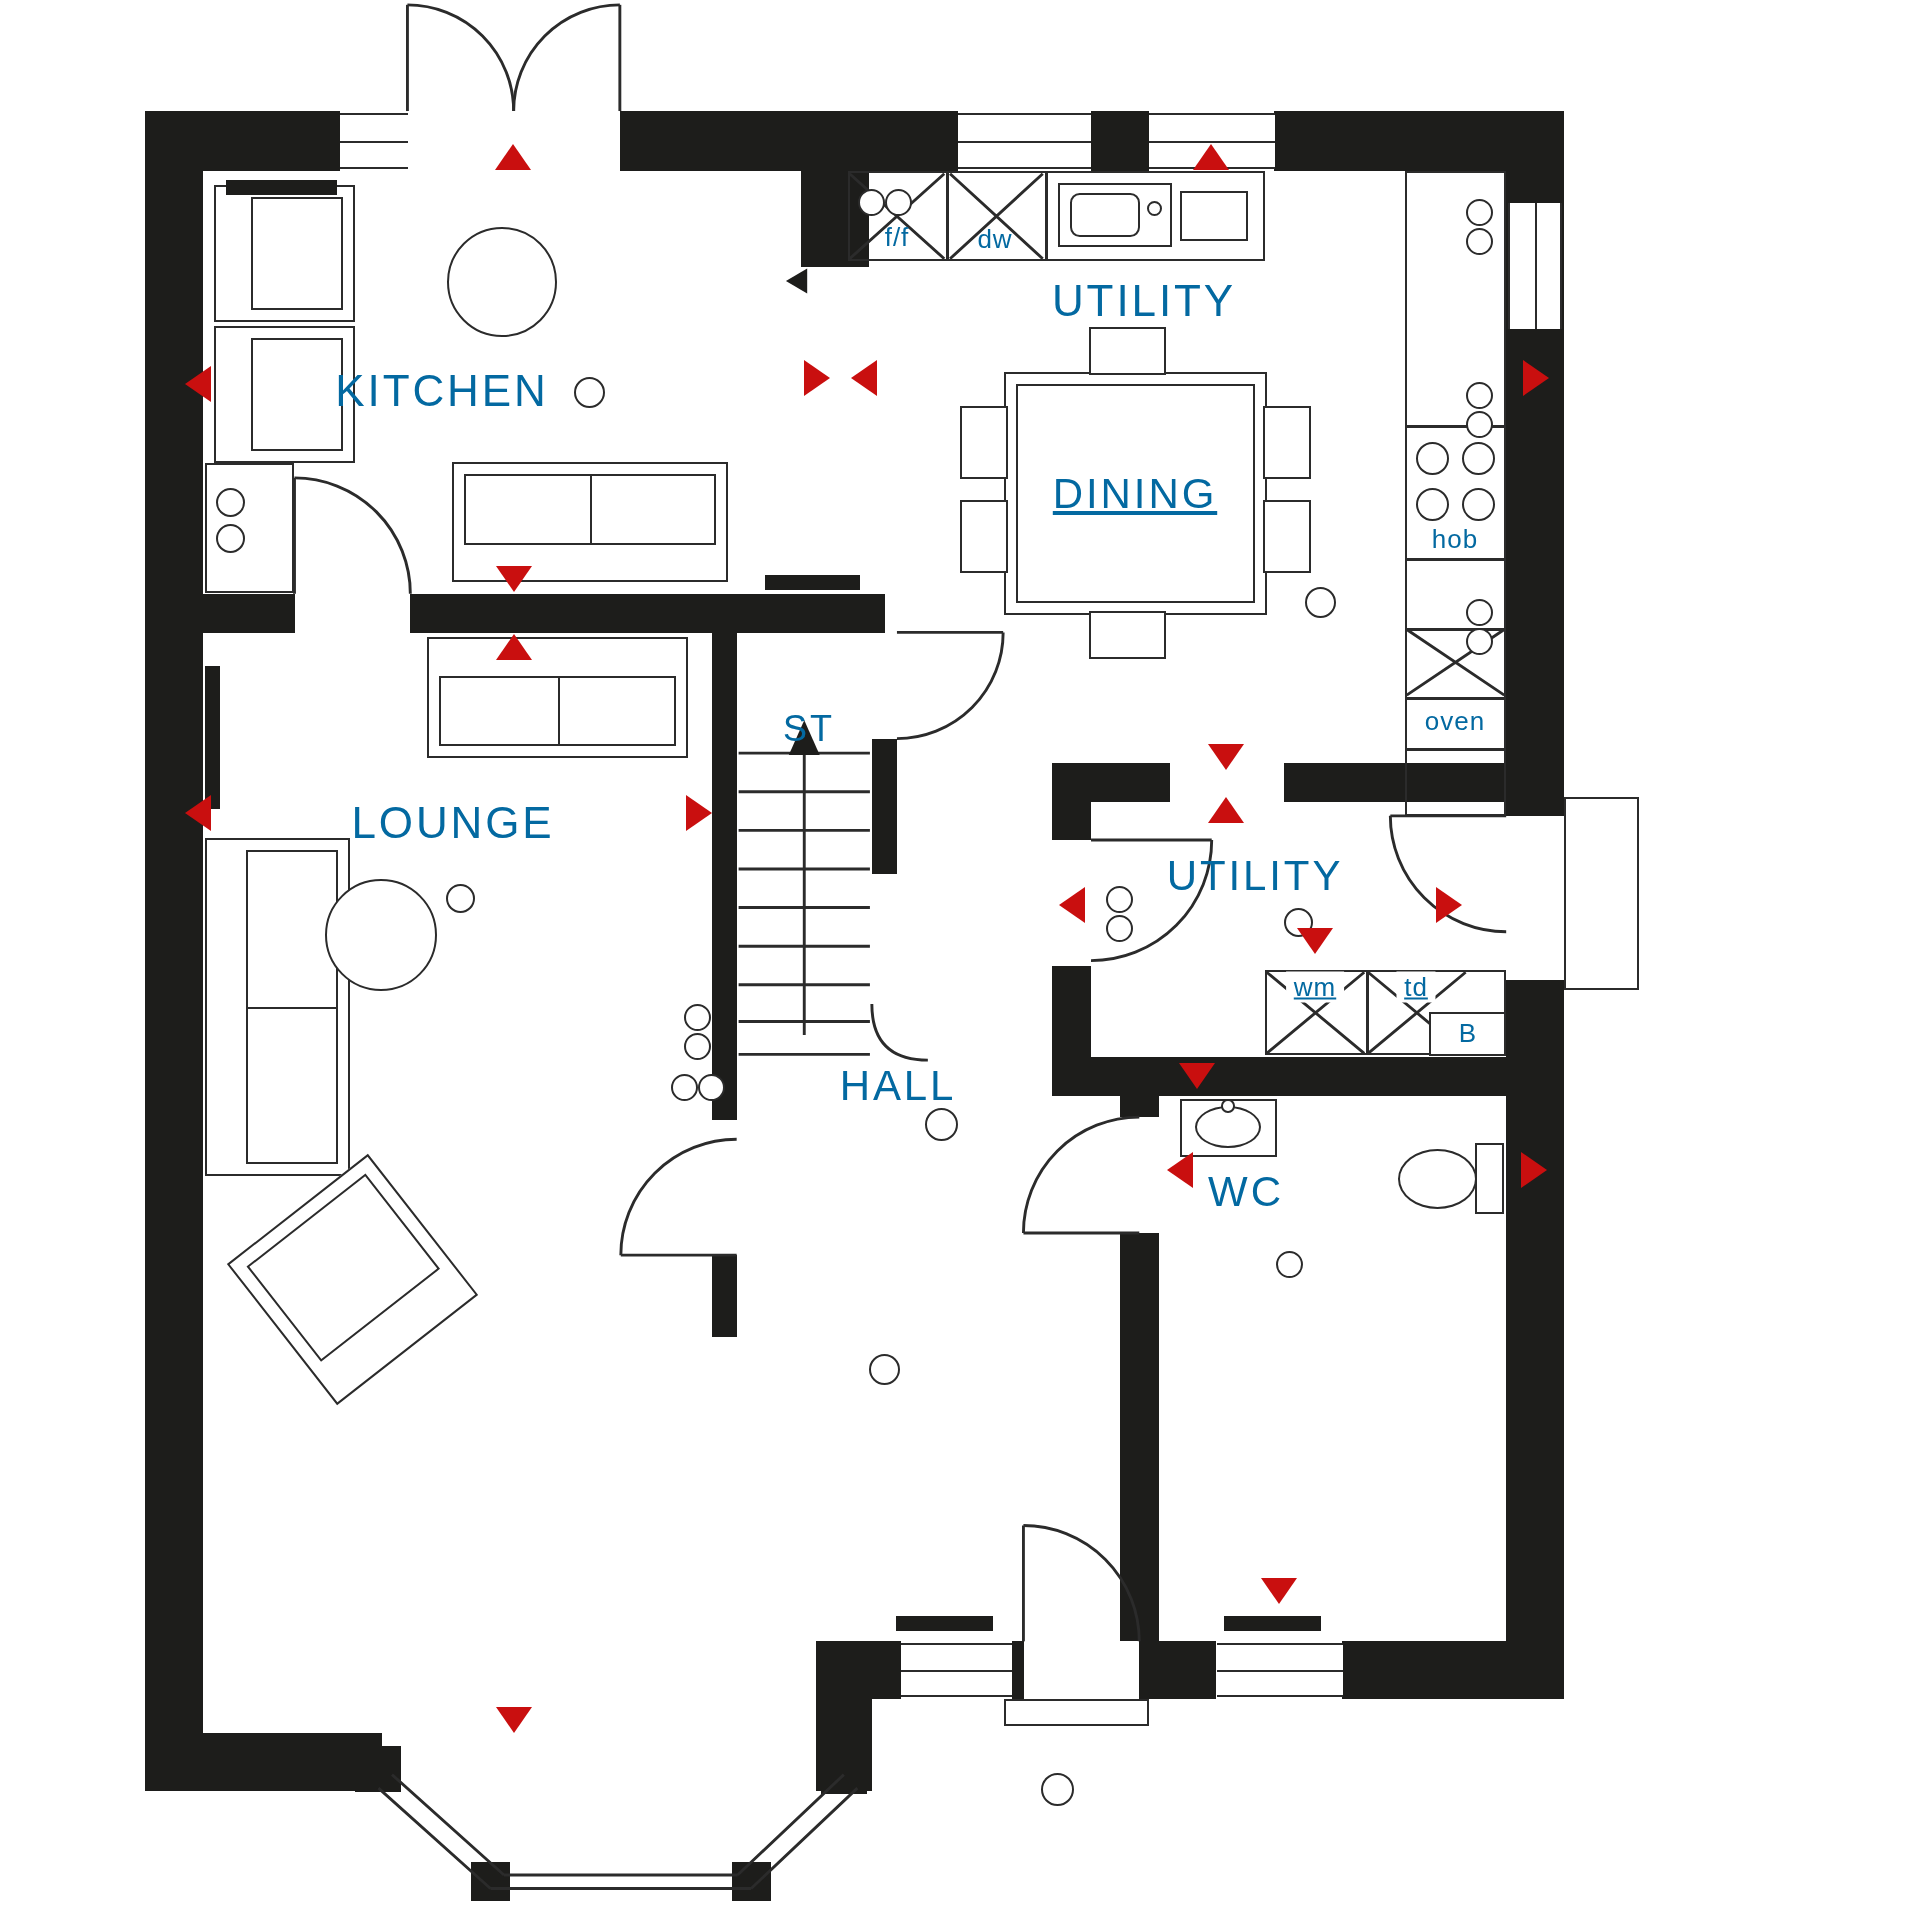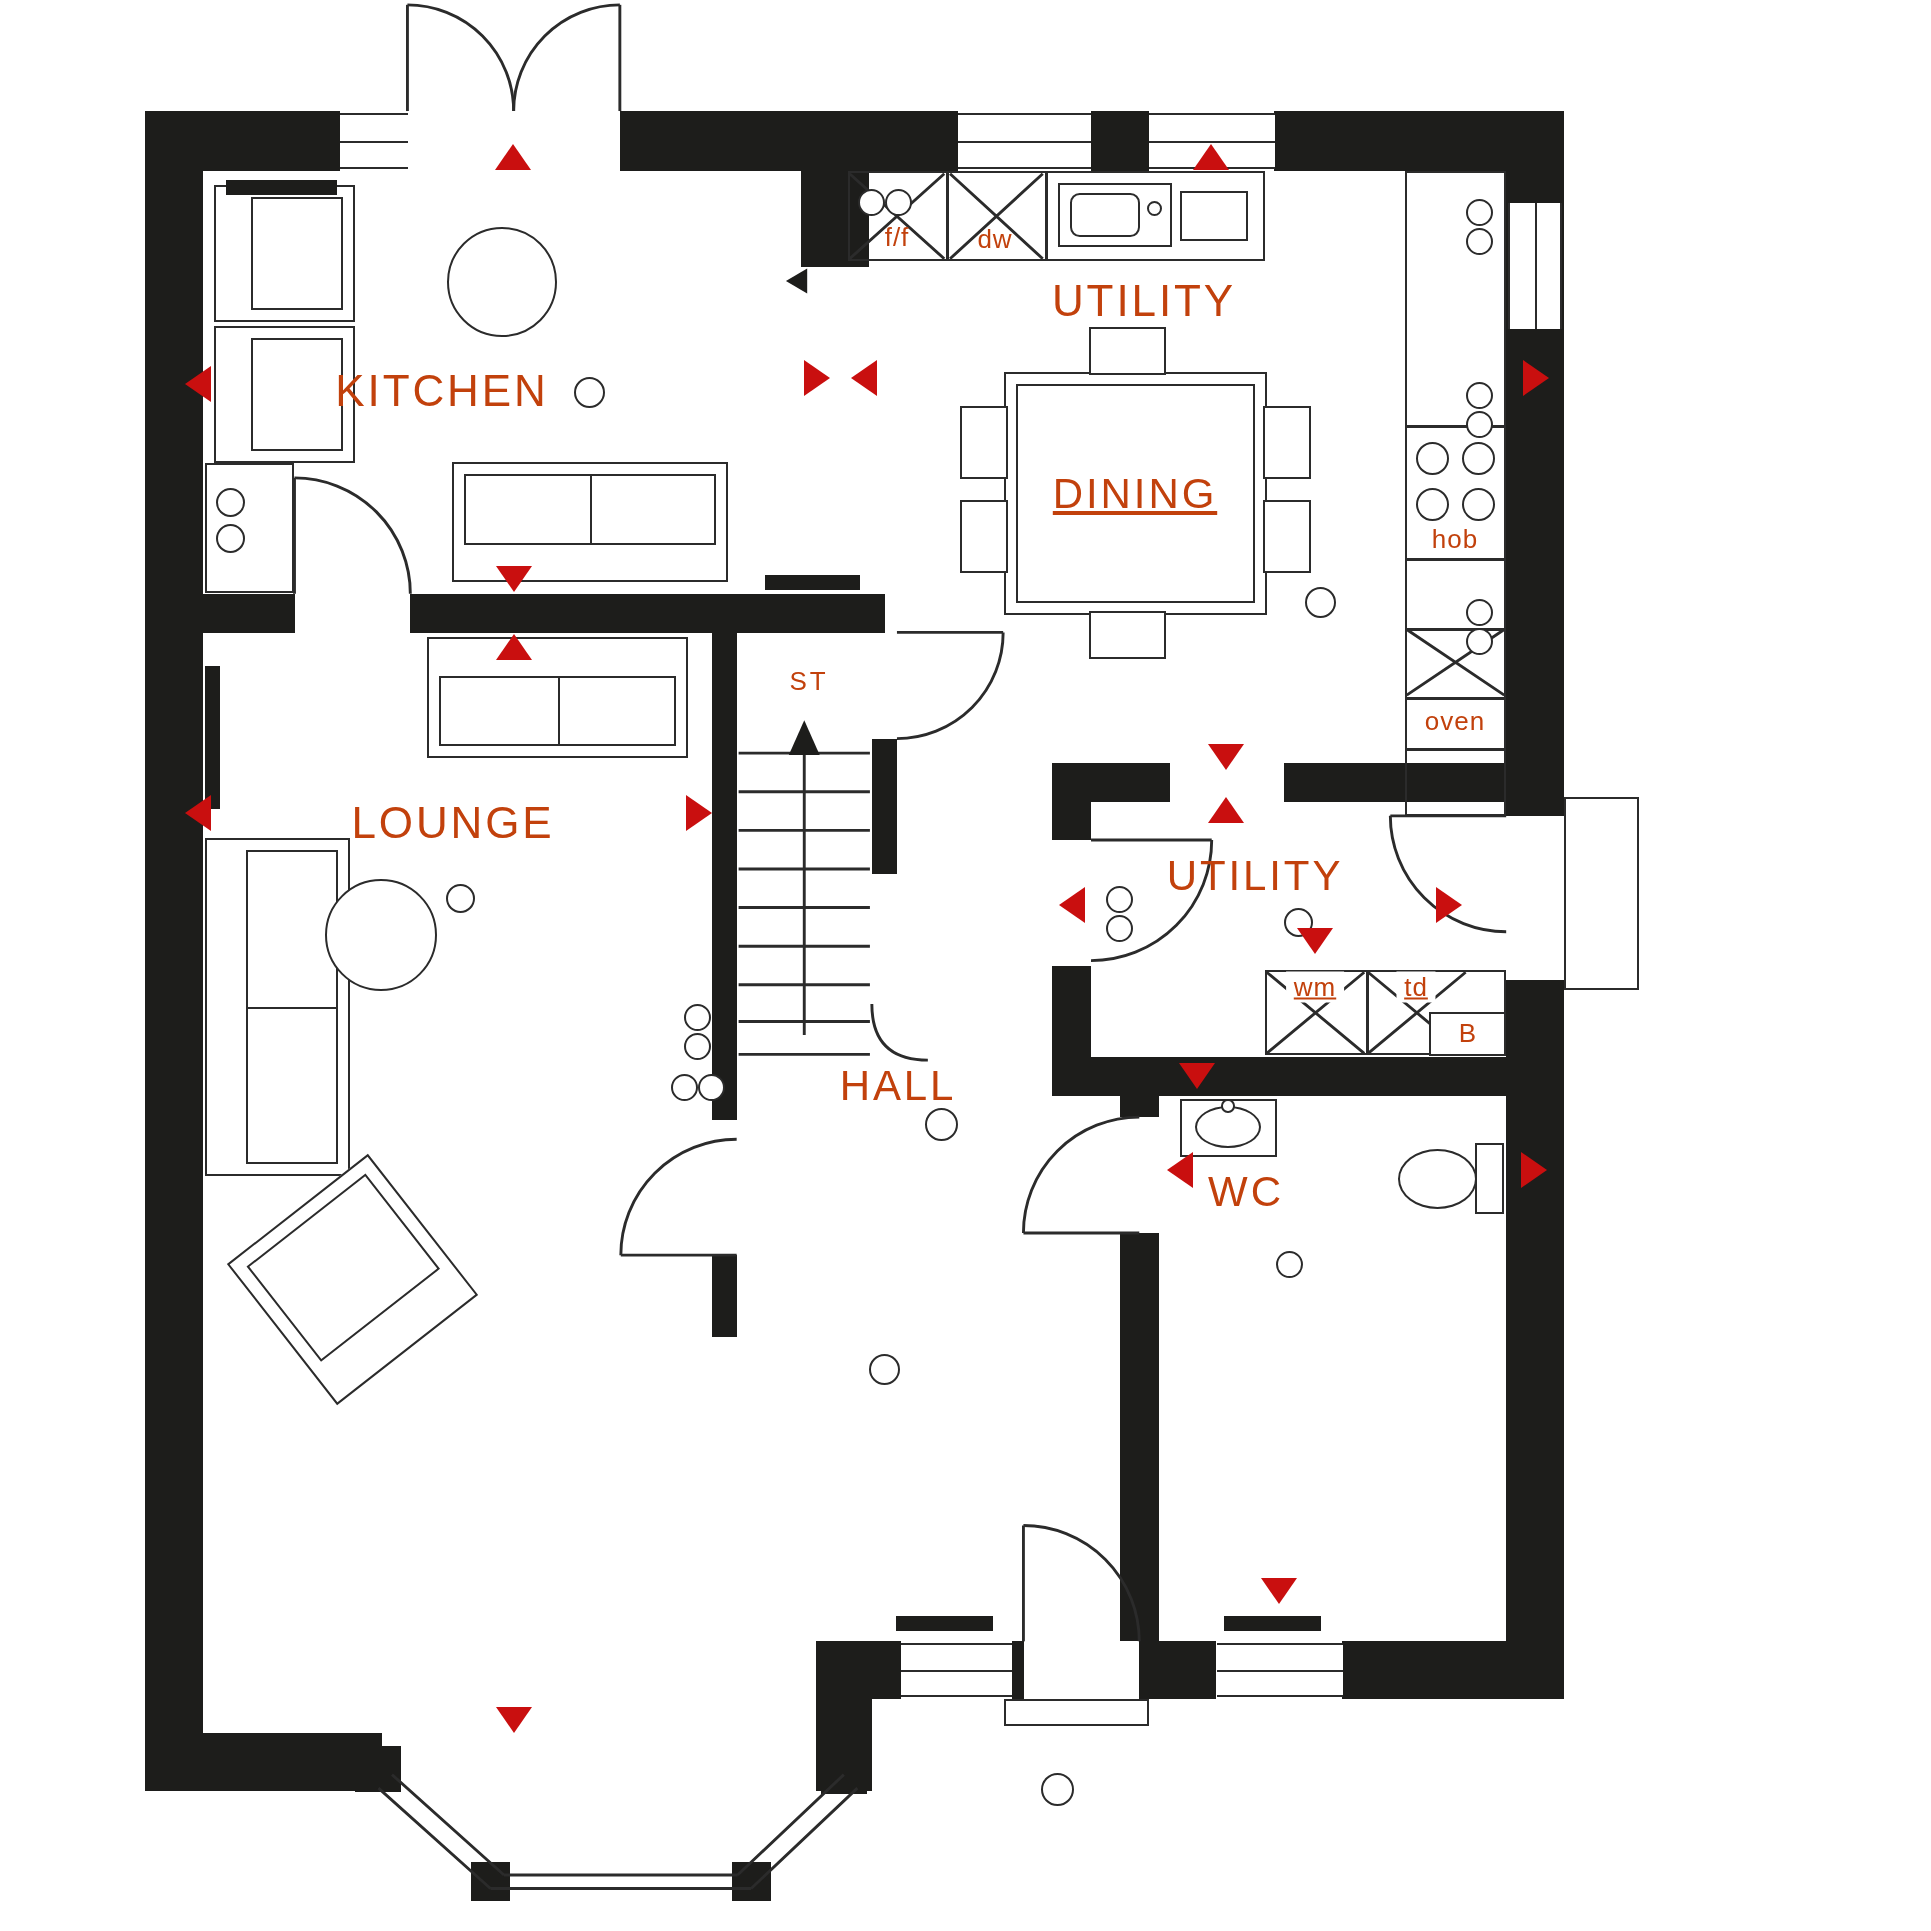--- a/index.html
+++ b/index.html
@@ -10,24 +10,24 @@
   .nofill{background:transparent;}
   .inner{position:absolute;border:2.9px solid #2b2b2b;box-sizing:border-box;}
   .circ{position:absolute;border:2.9px solid #2b2b2b;border-radius:50%;background:#ffffff;box-sizing:border-box;}
   .rad{position:absolute;background:#1d1d1b;}
   .lineh{position:absolute;background:#2b2b2b;height:2.9px;}
   .linev{position:absolute;background:#2b2b2b;width:2.9px;}
   .win-h{position:absolute;background:#ffffff;border-top:2.9px solid #2b2b2b;border-bottom:2.9px solid #2b2b2b;box-sizing:border-box;}
   .win-h::after{content:"";position:absolute;left:0;right:0;top:50%;border-top:2.9px solid #2b2b2b;}
   .win-v{position:absolute;background:#ffffff;border-left:2.9px solid #2b2b2b;border-right:2.9px solid #2b2b2b;box-sizing:border-box;}
   .win-v::after{content:"";position:absolute;top:0;bottom:0;left:50%;border-left:2.9px solid #2b2b2b;}
-  .lbl{position:absolute;transform:translate(-50%,-50%);color:#c2410c;letter-spacing:2.9px;white-space:nowrap;}
+  .lbl{position:absolute;transform:translate(-50%,-50%);color:#0369a1;letter-spacing:2.9px;white-space:nowrap;}
   .lbl.big{font-size:44px;}
   .lbl.mid{font-size:42px;}
-  .lbl.st{font-size:26px;}
+  .lbl.st{font-size:36px;margin-top:48px;}
   .lbl.sm{font-size:26px;letter-spacing:1px;}
   .lbl.bg{background:#ffffff;padding:0 7.7px;text-decoration:underline;}
   .mk{position:absolute;width:0;height:0;}
   .mk.up{border-left:18.3px solid transparent;border-right:18.3px solid transparent;border-bottom:26px solid #c90f0f;}
   .mk.down{border-left:18.3px solid transparent;border-right:18.3px solid transparent;border-top:26px solid #c90f0f;}
   .mk.left{border-top:18.3px solid transparent;border-bottom:18.3px solid transparent;border-right:26px solid #c90f0f;}
   .mk.right{border-top:18.3px solid transparent;border-bottom:18.3px solid transparent;border-left:26px solid #c90f0f;}
   svg.overlay{position:absolute;left:0;top:0;}
 </style>
 </head>

